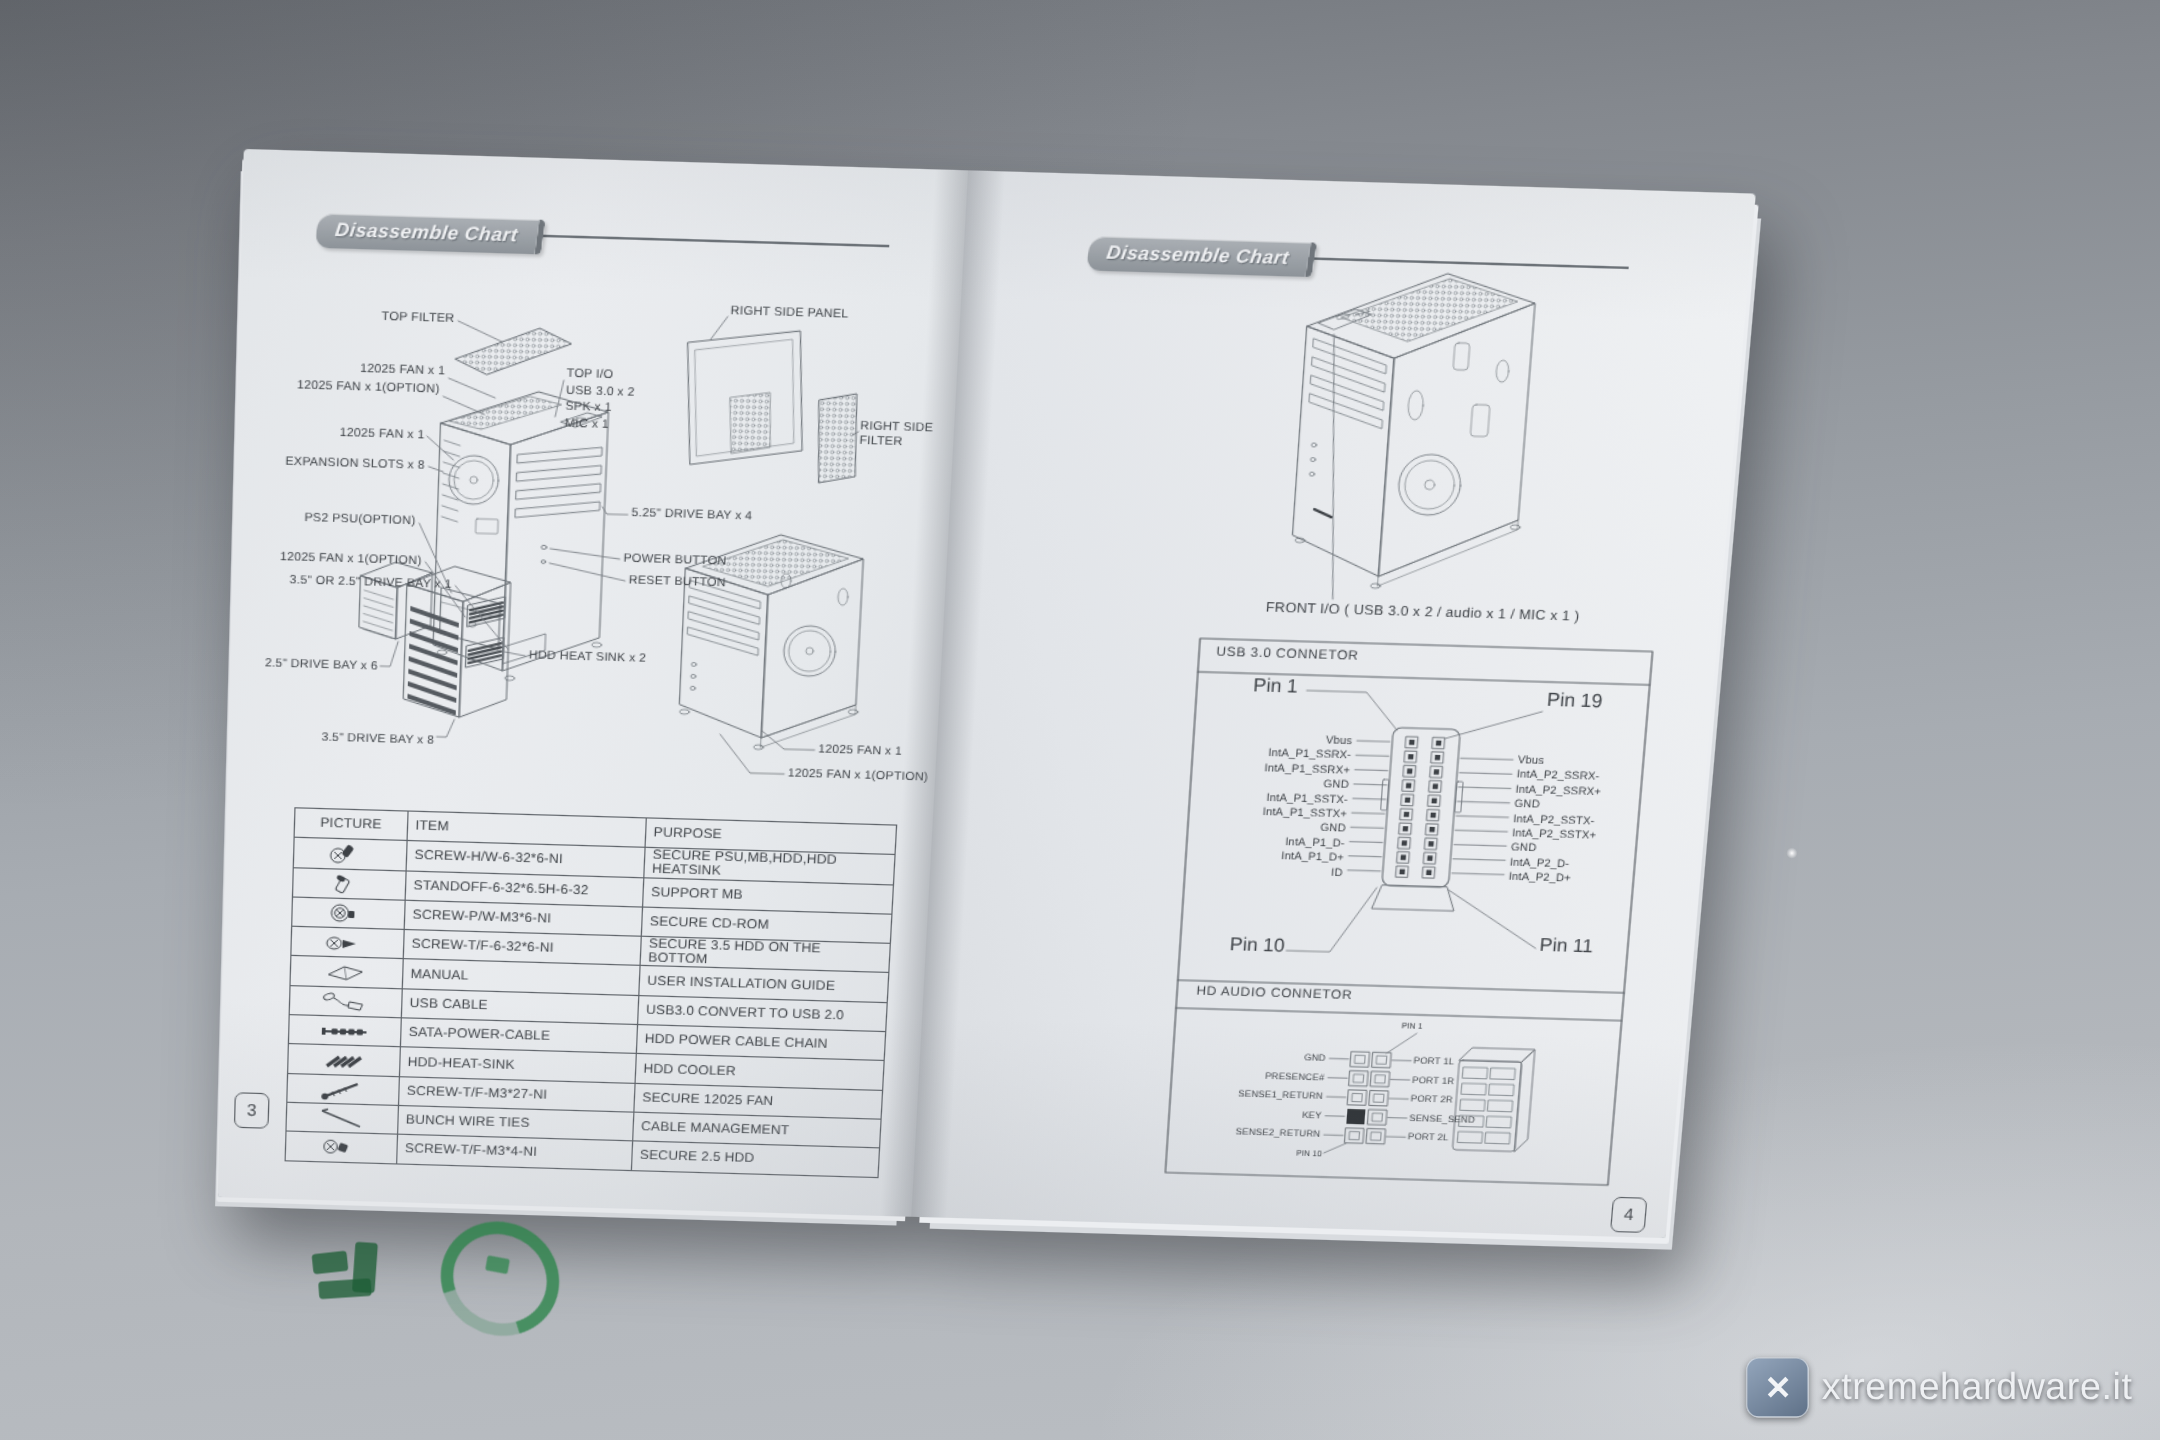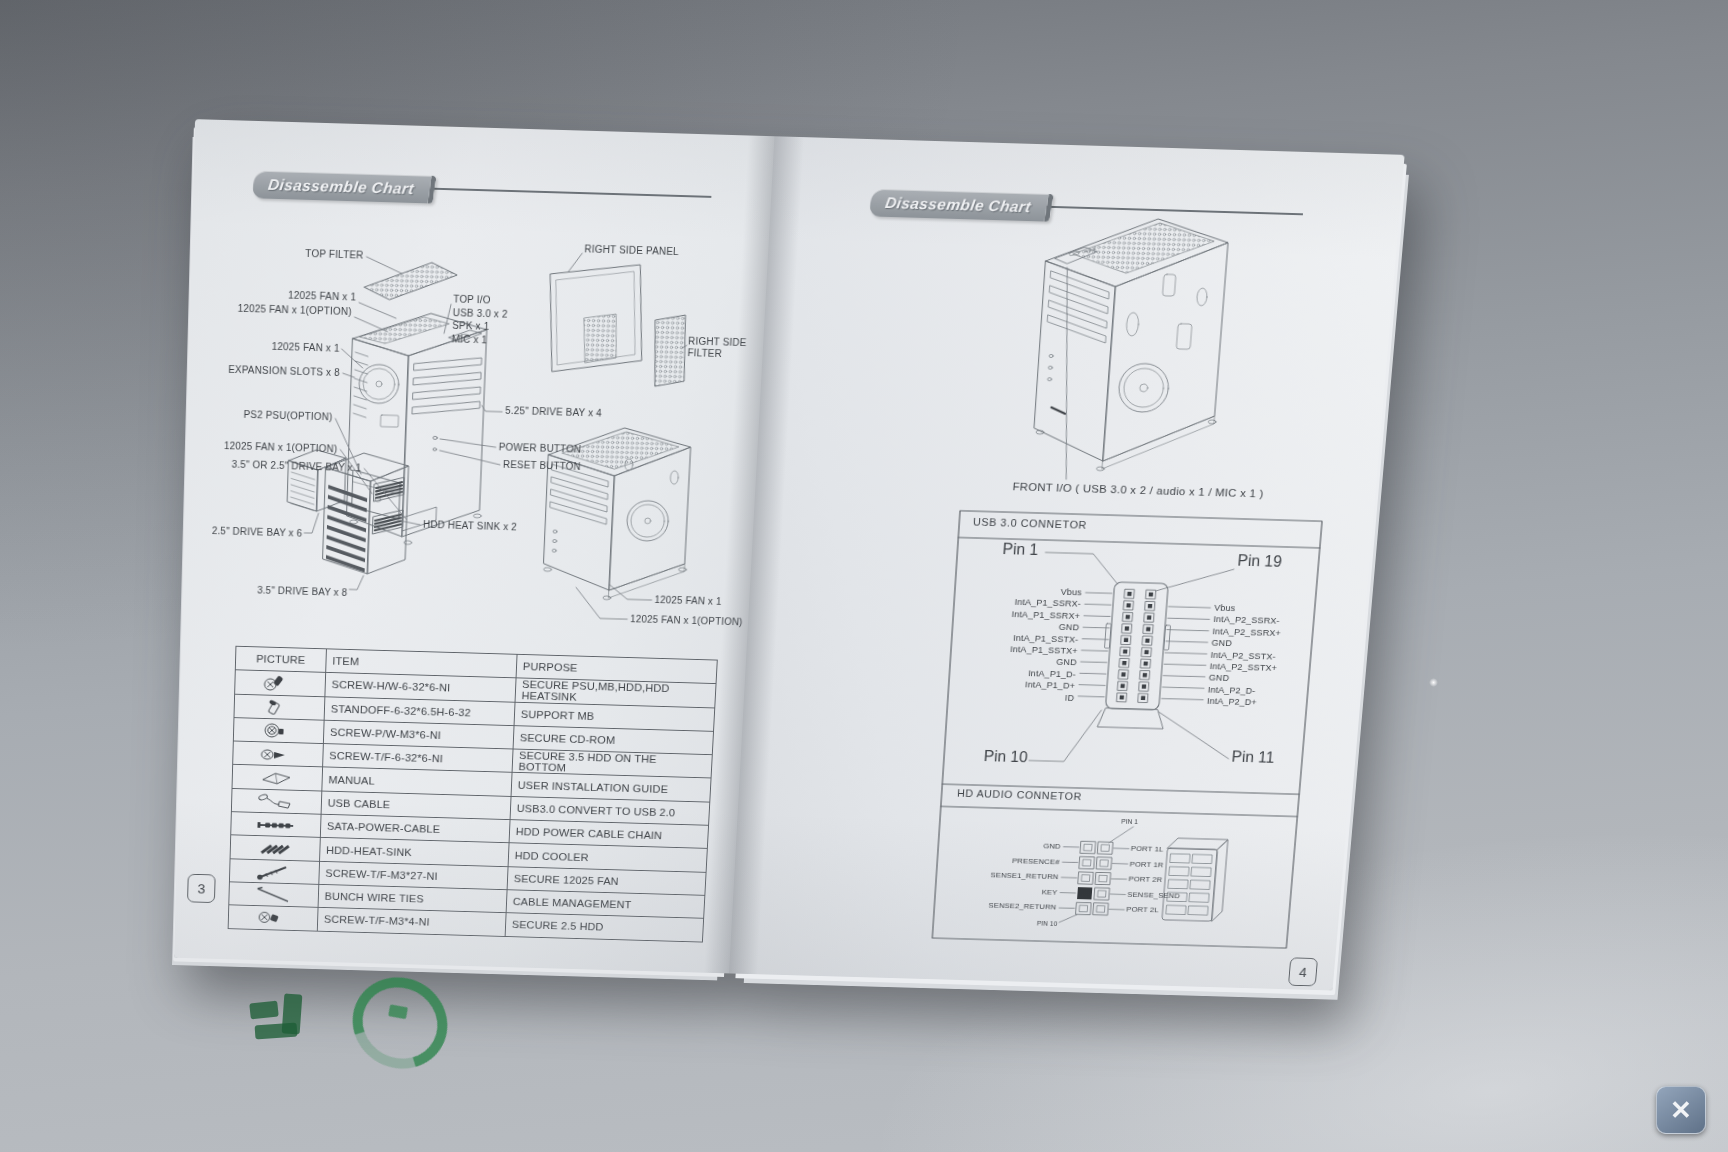--- a/index.html
+++ b/index.html
@@ -597,13 +597,14 @@
 
 <div class="green-glyphs">
   <i style="left:3px;top:10px;width:28px;height:16px;transform:rotate(-6deg);"></i>
   <i style="left:36px;top:2px;width:18px;height:40px;transform:rotate(4deg);"></i>
   <i style="left:8px;top:32px;width:42px;height:14px;transform:rotate(-4deg);"></i>
 </div>
 <div class="green-ring"></div>
 
 <div class="watermark">
   <div class="wm-icon">✕</div>
+  <div class="wm-text">xtremehardware.it</div>
 </div>
 
 </body></html>

